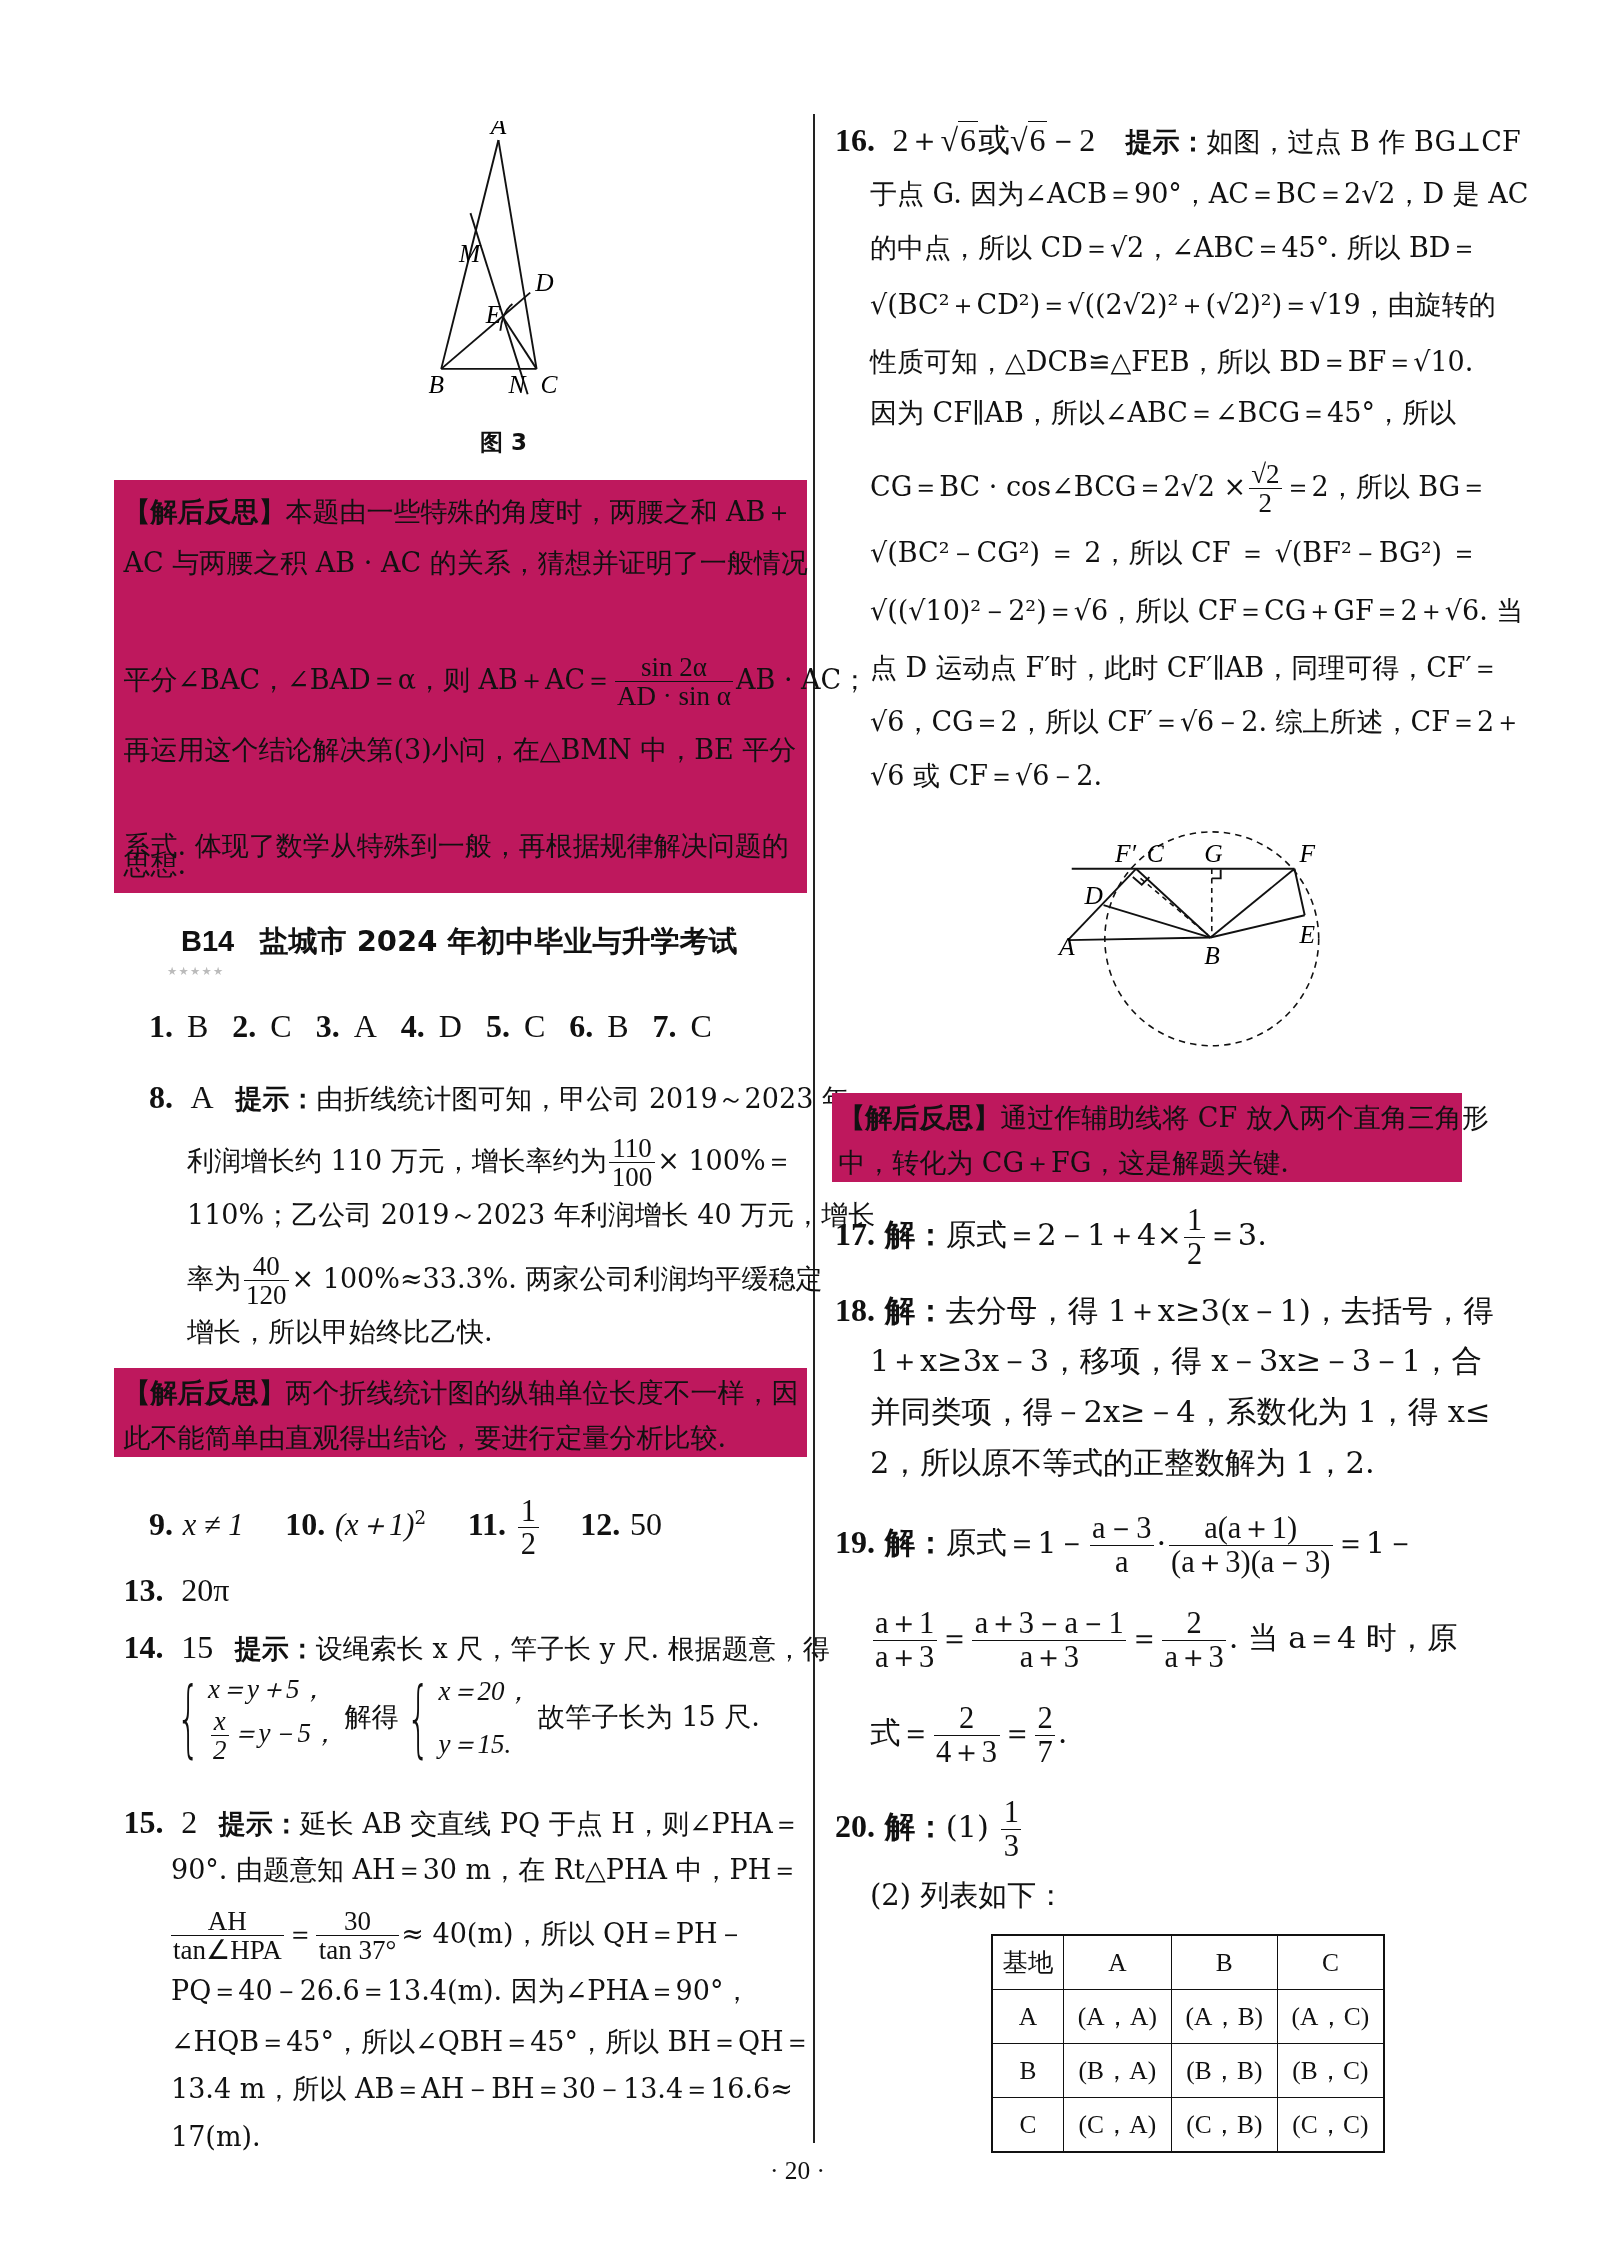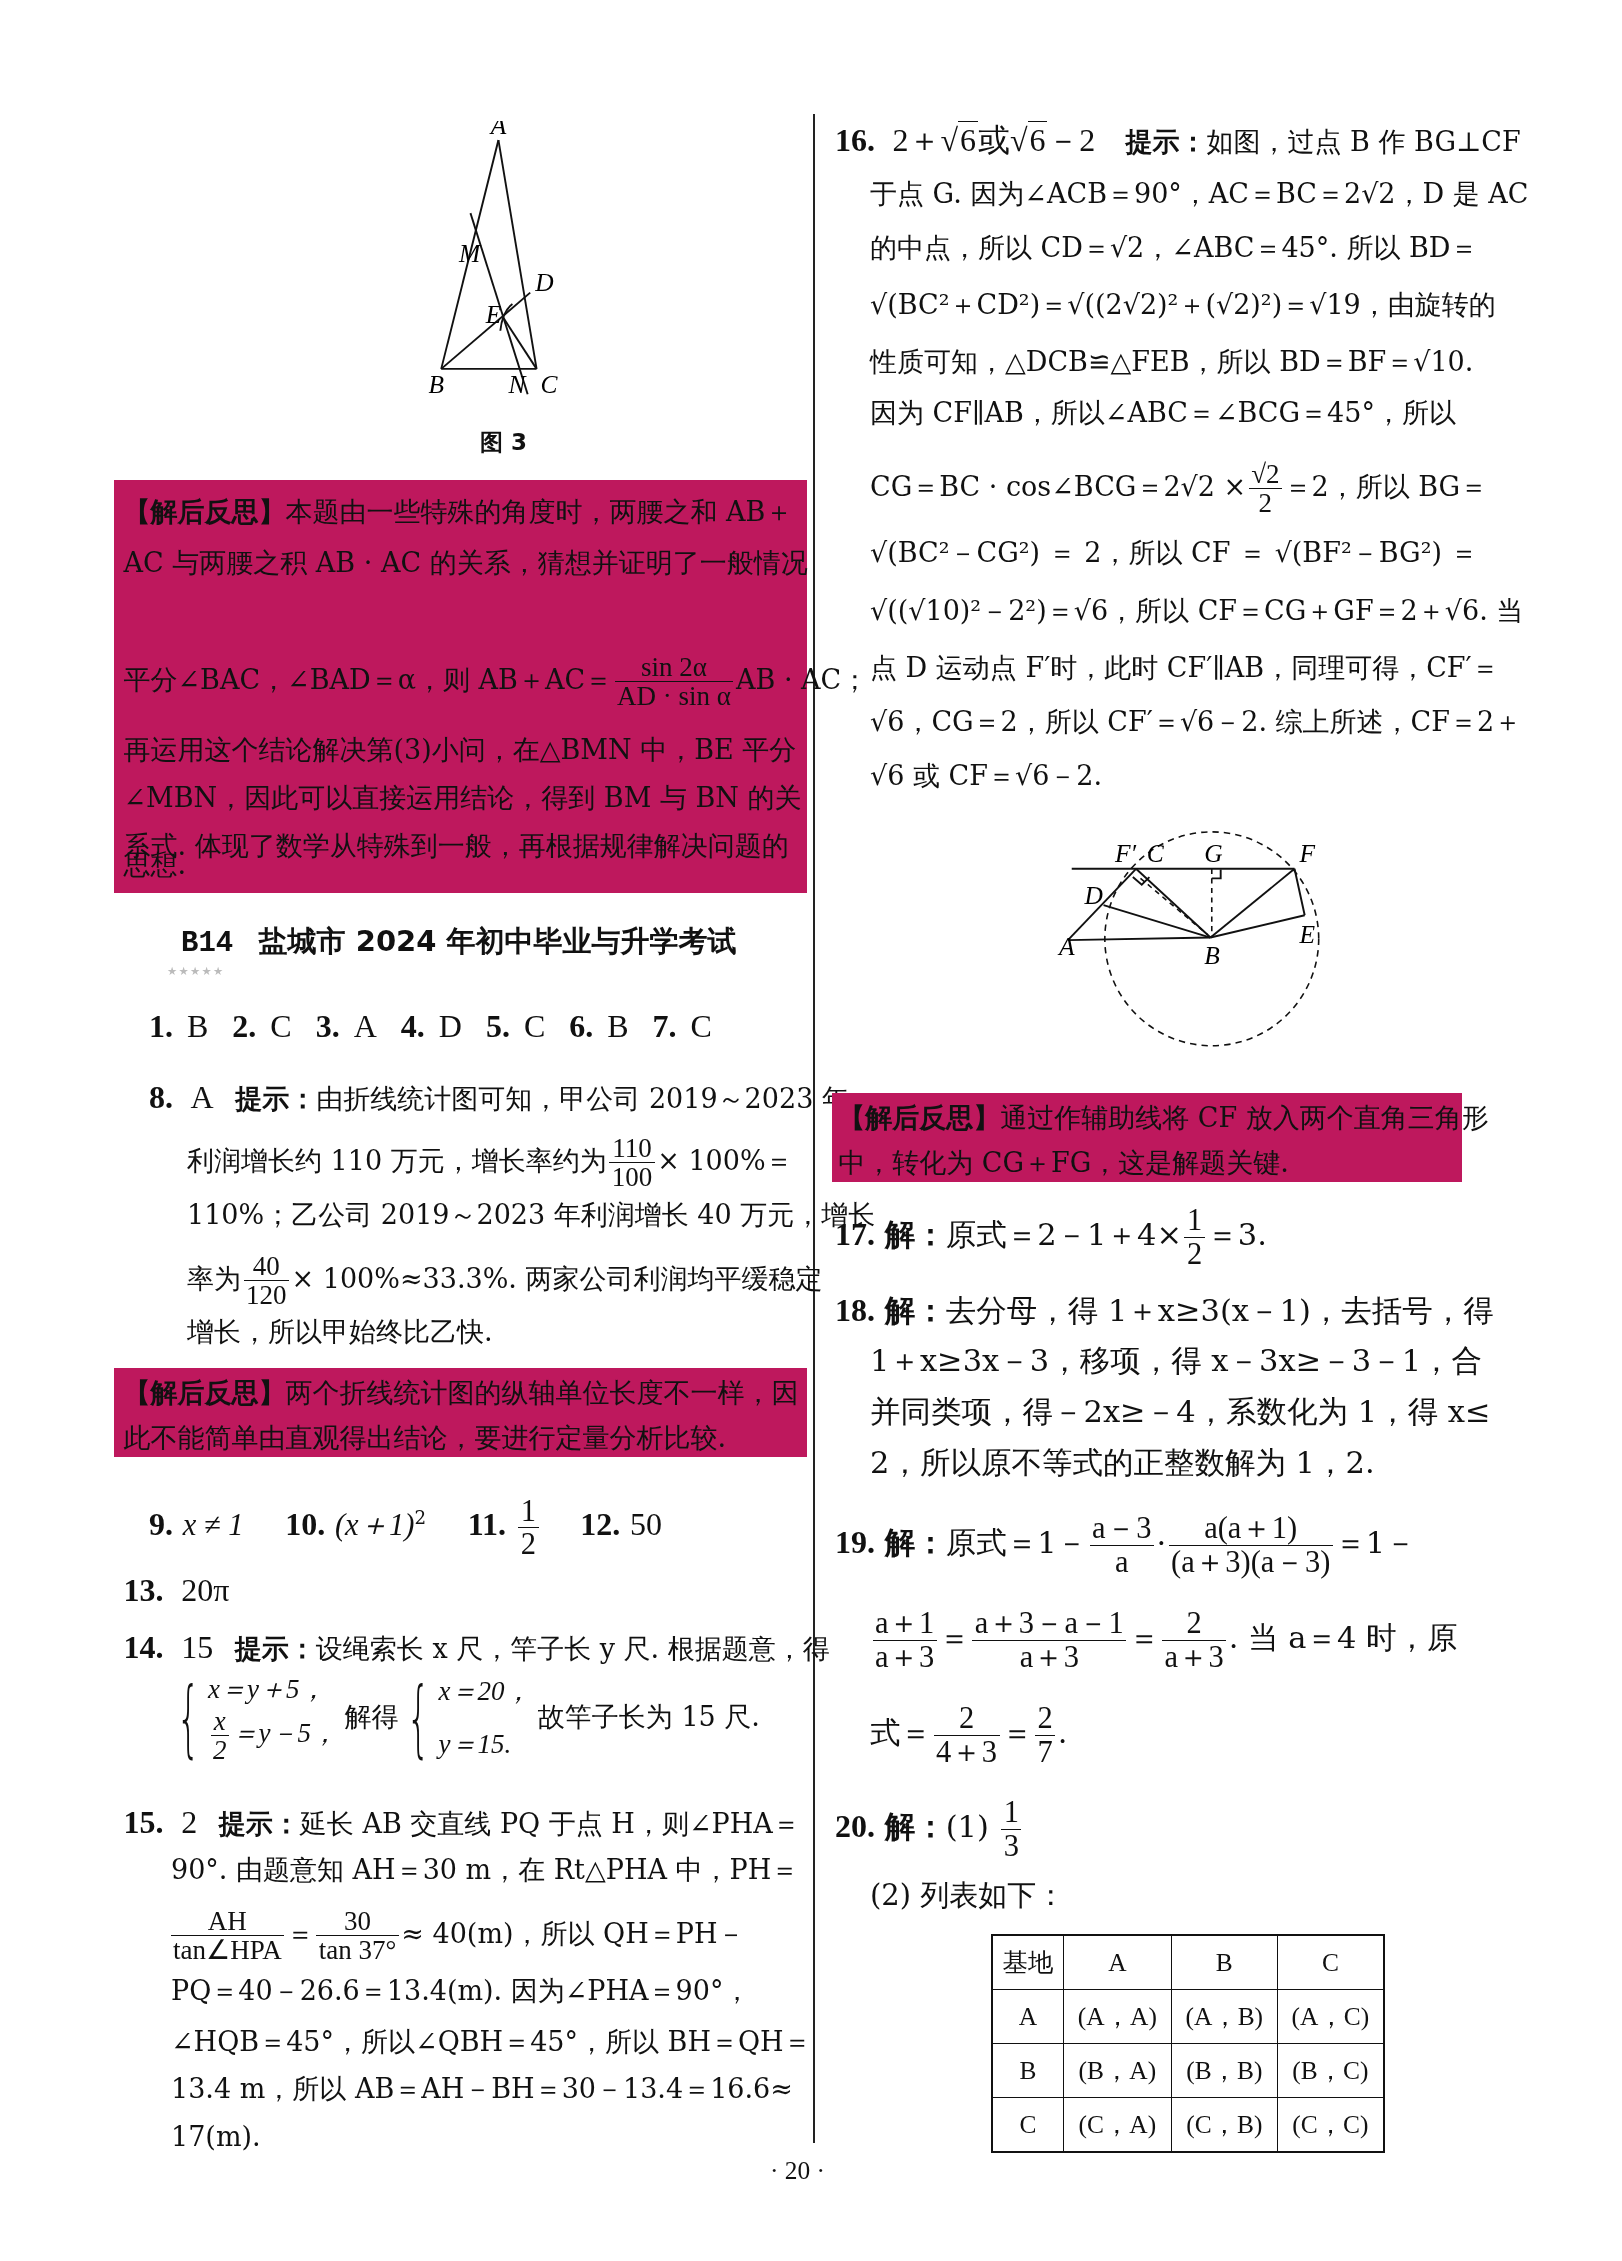--- a/index.html
+++ b/index.html
@@ -20,21 +20,21 @@
   .refl-box { position: absolute; background: #be185d; }
   .refl-label { font-family: "DejaVu Sans", sans-serif; font-weight: bold; }
   .it { font-style: italic; font-family: "Liberation Serif", serif; }
   .frac { display: inline-block; vertical-align: middle; text-align: center; font-family: "Liberation Serif", serif; line-height: 1.05; margin: 0 2.5px; }
   .frac > span { display: block; padding: 0 2.5px; }
   .frac > span.den { border-top: 1.3px solid #111; }
   .sqrt { display: inline-block; }
   .sqrt .rad { border-top: 1.3px solid #111; padding: 0 1.9px; }
   sup { font-size: 60%; }
   .section-title { position: absolute; left: 51px; top: 922px; font-family: "DejaVu Sans", sans-serif; font-weight: bold; font-size: 29px; white-space: nowrap; }
-  .section-code { font-family: Liberation Mono, monospace; font-weight: bold; font-size: 29px; margin-right: 25.4px; }
+  .section-code { font-family: Liberation Sans, sans-serif; font-weight: bold; font-size: 29px; margin-right: 25.4px; }
   .stars { position: absolute; left: 37px; top: 964px; color: #bbbbbb; font-size: 11.4px; letter-spacing: 1.3px; }
   .fig-caption { position: absolute; font-family: "DejaVu Sans", sans-serif; font-weight: bold; font-size: 23px; }
   .mc-row { position: absolute; left: 19px; top: 1008px; font-size: 32px; white-space: nowrap; font-family: "Liberation Serif", serif; }
   .mc-row span.q { font-weight: bold; margin-left: 24px; }
   .mc-row span.q:first-child { margin-left: 0; }
   .mc-row span.a { margin-left: 14px; }
   .brace { display: inline-block; vertical-align: middle; font-size: 83px; line-height: 1; transform: scaleX(0.45); margin: 0 -6.4px; font-family: "DejaVu Sans", sans-serif; font-weight: 100; }
   .sys { display: inline-block; vertical-align: middle; line-height: 1.25; }
   table.grid { position: absolute; border-collapse: collapse; font-family: "Liberation Serif", serif; font-size: 25.4px; }
   table.grid td { border: 1.3px solid #111; text-align: center; height: 51px; margin-top: 44px; }
@@ -71,21 +71,20 @@
 
   <div class="refl-box" style="left:-16px; top:480px; width:693px; height:413px;">
     <div class="line" style="top:12.7px; left:9.5px;">
       <span class="refl-label">【解后反思】</span><span>本题由一些特殊的角度时，两腰之和 AB＋</span>
     </div>
     <div class="line" style="top:64px; left:9.5px;">AC 与两腰之积 AB · AC 的关系，猜想并证明了一般情况</div>
     <div class="line" style="top:162px; left:9.5px; line-height:76px;">
       <span>平分∠BAC，∠BAD＝α，则 AB＋AC＝</span><span class="frac"><span>sin 2α</span><span class="den">AD · sin α</span></span><span>AB · AC；</span>
     </div>
     <div class="line" style="top:251px; left:9.5px;">再运用这个结论解决第(3)小问，在△BMN 中，BE 平分</div>
-    <div class="line" style="top:299px; left:9.5px;">∠MBN，因此可以直接运用结论，得到 BM 与 BN 的关</div>
     <div class="line" style="top:347px; left:9.5px;">系式. 体现了数学从特殊到一般，再根据规律解决问题的</div>
 
   </div>
   <div class="line" style="top:846px; left:-6.4px;">思想.</div>
 
   <div class="section-title">
     <span class="section-code">B14</span><span>盐城市 2024 年初中毕业与升学考试</span>
   </div>
   <div class="stars">★★★★★</div>
 

